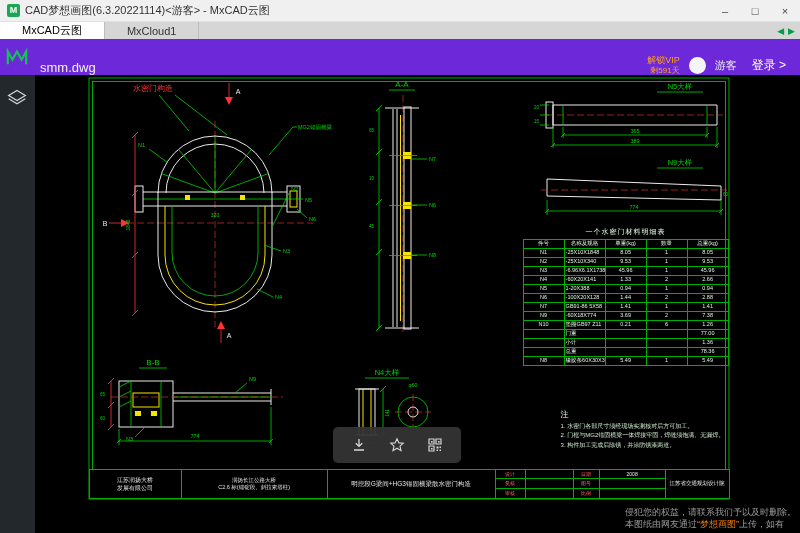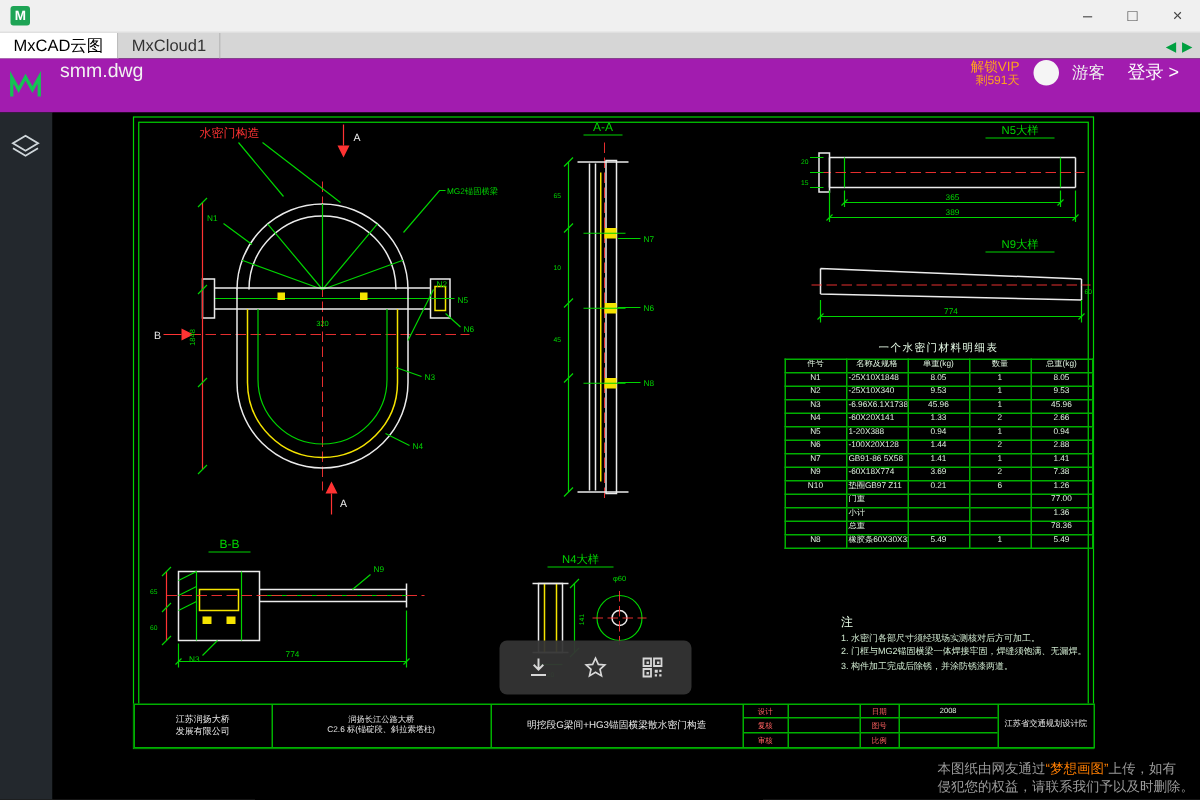--- a/index.html
+++ b/index.html
@@ -14,25 +14,25 @@
 
 .menubar{height:23px;background:#fbfbfb;border-bottom:1px solid #e2e2e2;display:flex;align-items:center;font-size:12px;color:#333;padding-left:4px}
 .menu-item{padding:2px 9px;display:flex;align-items:center;gap:4px;white-space:nowrap}
 .menu-sep{color:#ccc;padding:0 2px}
 .mi{font-size:11px;line-height:1}
 .ic-home{color:#2b7de9;font-size:12px}
 .ic-back,.ic-forward{color:#2b7de9;font-weight:bold}
 .ic-refresh{color:#e25b4c;font-weight:bold}
 
 .tabbar{height:17px;background:#d6d6d6;display:flex;align-items:stretch;font-size:11px}
-.tab{padding:0 9px;display:flex;align-items:center;border-right:1px solid #bdbdbd;color:#333;white-space:nowrap}
+.tab{padding:0 22px;display:flex;align-items:center;border-right:1px solid #bdbdbd;color:#333;white-space:nowrap}
 .tab.active{background:#fff;color:#000}
 .tab-arrows{margin-left:auto;display:flex;align-items:center;gap:4px;padding-right:5px;color:#00a040;font-size:9px}
 
-.appheader{height:36px;background:#a21caf;display:flex;align-items:flex-start;color:#fff}
+.appheader{height:36px;background:#6d28d9;display:flex;align-items:flex-end;color:#fff}
 .logo{width:34px;height:36px;display:flex;align-items:center;justify-content:center}
 .filename{font-size:13px;margin-left:6px;color:#f2f2f2}
 .hdr-right{margin-left:auto;display:flex;align-items:center;gap:9px;padding-right:14px}
 .vip{text-align:right;line-height:1.15}
 .vip-1{font-size:9px;color:#ffa21c}
 .vip-2{font-size:8px;color:#ffa21c}
 .avatar{width:17px;height:17px;border-radius:50%;background:#f5f5f5;display:inline-block}
 .guest{font-size:11px;color:#eee}
 .login{font-size:12px;color:#fff;margin-left:6px;white-space:nowrap}
 
@@ -82,20 +82,21 @@
 .watermark{position:absolute;right:4px;bottom:3px;font-size:9px;color:#9a9a9a;line-height:1.35;text-align:left}
 .wm-hl{color:#ff7e00}
 </style>
 </head>
 <body>
 
 <div class="window">
 
   <div class="titlebar">
     <span class="app-icon">M</span>
+    <span class="win-title">CAD梦想画图(6.3.20221114)&lt;游客&gt; - MxCAD云图</span>
     <div class="win-btns">
       <span class="win-btn">–</span>
       <span class="win-btn">□</span>
       <span class="win-btn">×</span>
     </div>
   </div>
 
 
   <div class="tabbar">
     <div class="tab active">
@@ -451,18 +452,18 @@
               <rect x="4" y="11" width="1.6" height="1.6" fill="#d8d8d8"></rect>
               <rect x="9.5" y="9.5" width="2" height="2" fill="#d8d8d8"></rect>
               <rect x="12.5" y="9.5" width="1.5" height="1.5" fill="#d8d8d8"></rect>
               <rect x="9.5" y="12.5" width="1.5" height="1.5" fill="#d8d8d8"></rect>
               <rect x="12.5" y="12.5" width="1.5" height="1.5" fill="#d8d8d8"></rect>
             </svg>
         </div>
       </div>
 
       <div class="watermark">
+        <div>侵犯您的权益，请联系我们予以及时删除。</div>
         <div><span>本图纸由网友通过</span><span class="wm-hl">“梦想画图”</span><span>上传，如有</span></div>
-        <div>侵犯您的权益，请联系我们予以及时删除。</div>
       </div>
     </div>
   </div>
 </div>
 
 </body></html>

